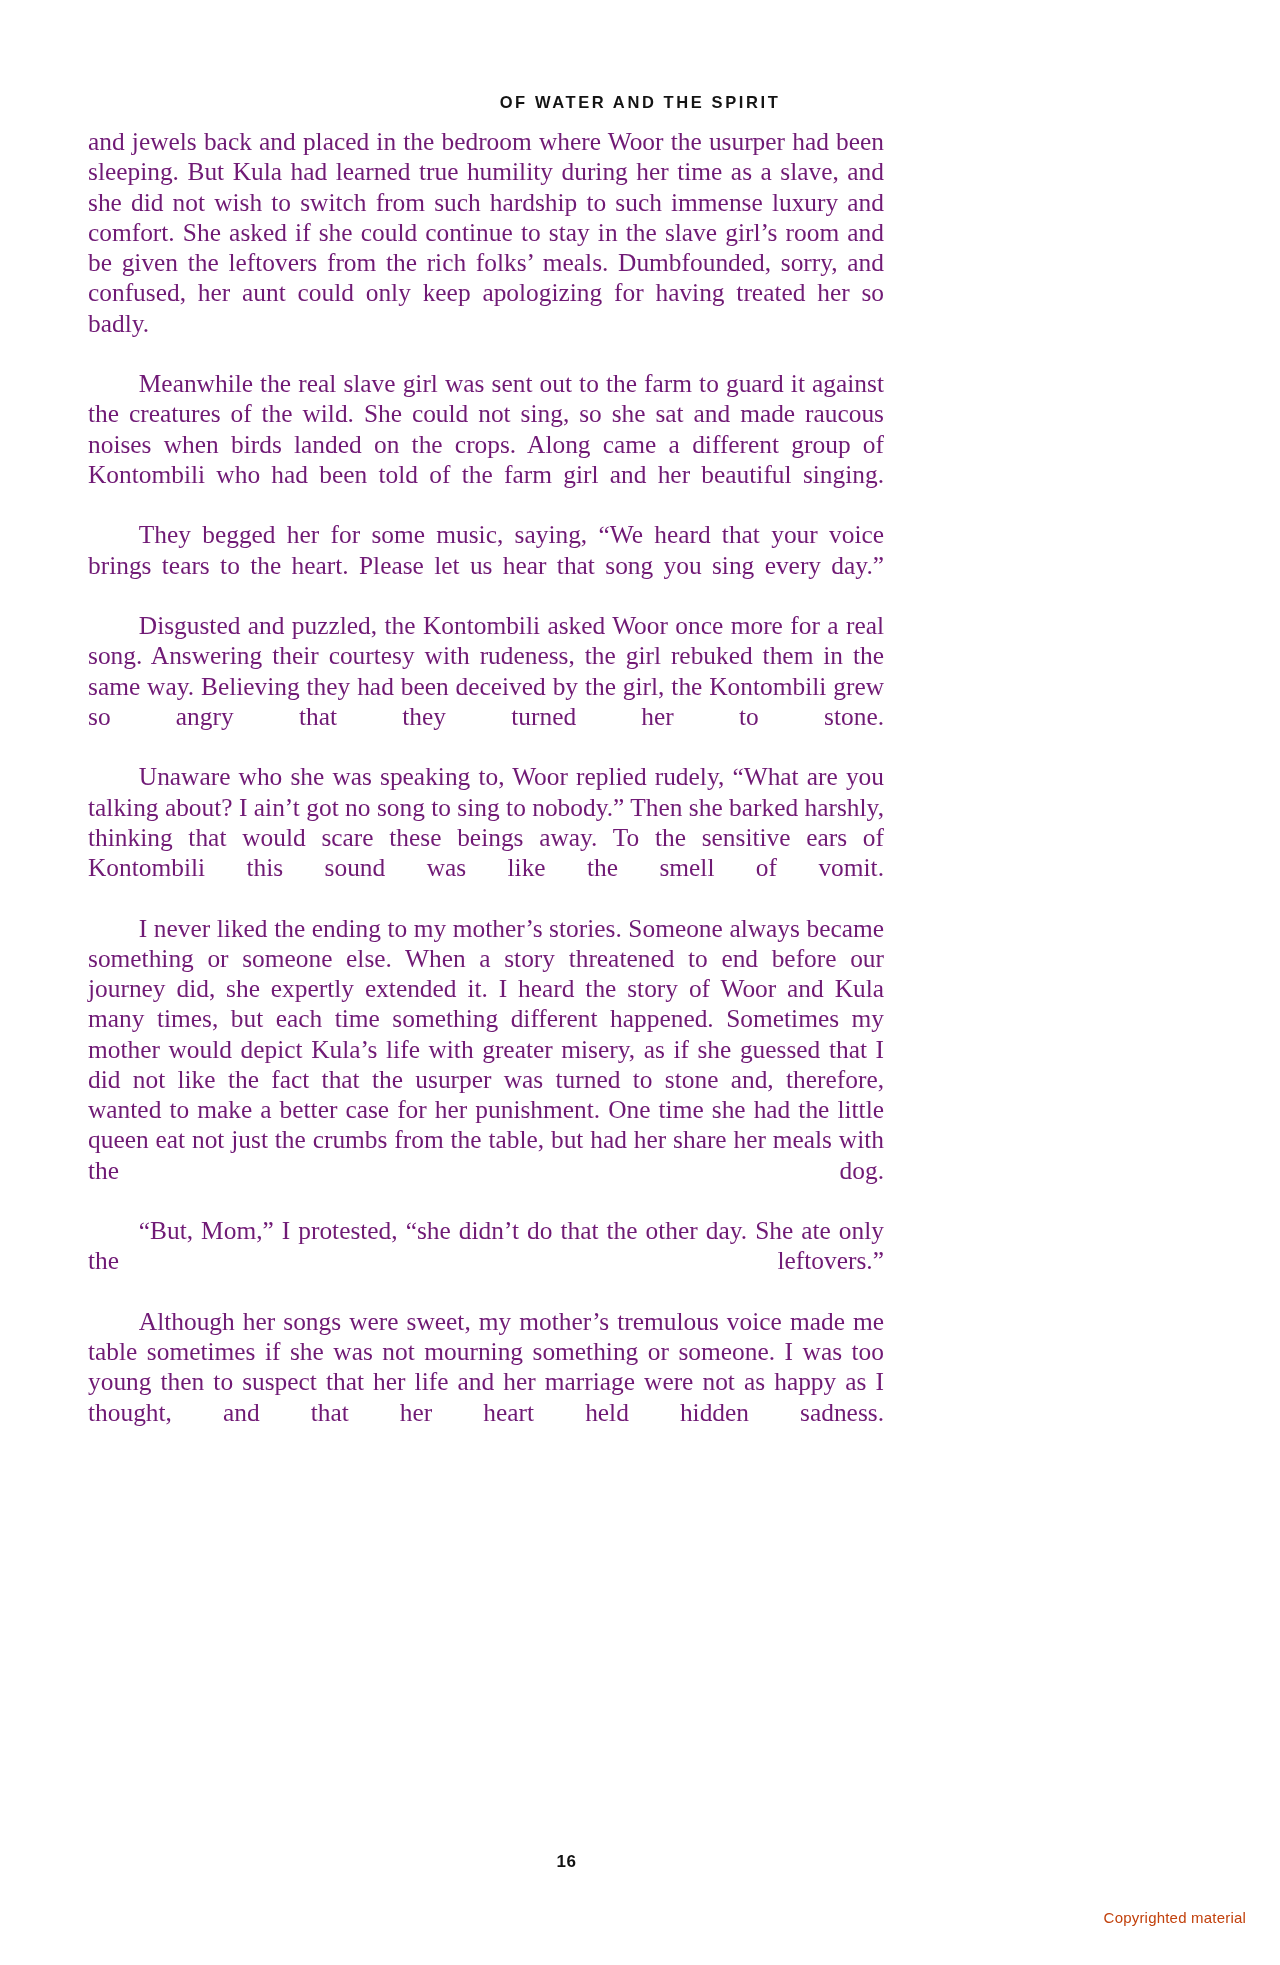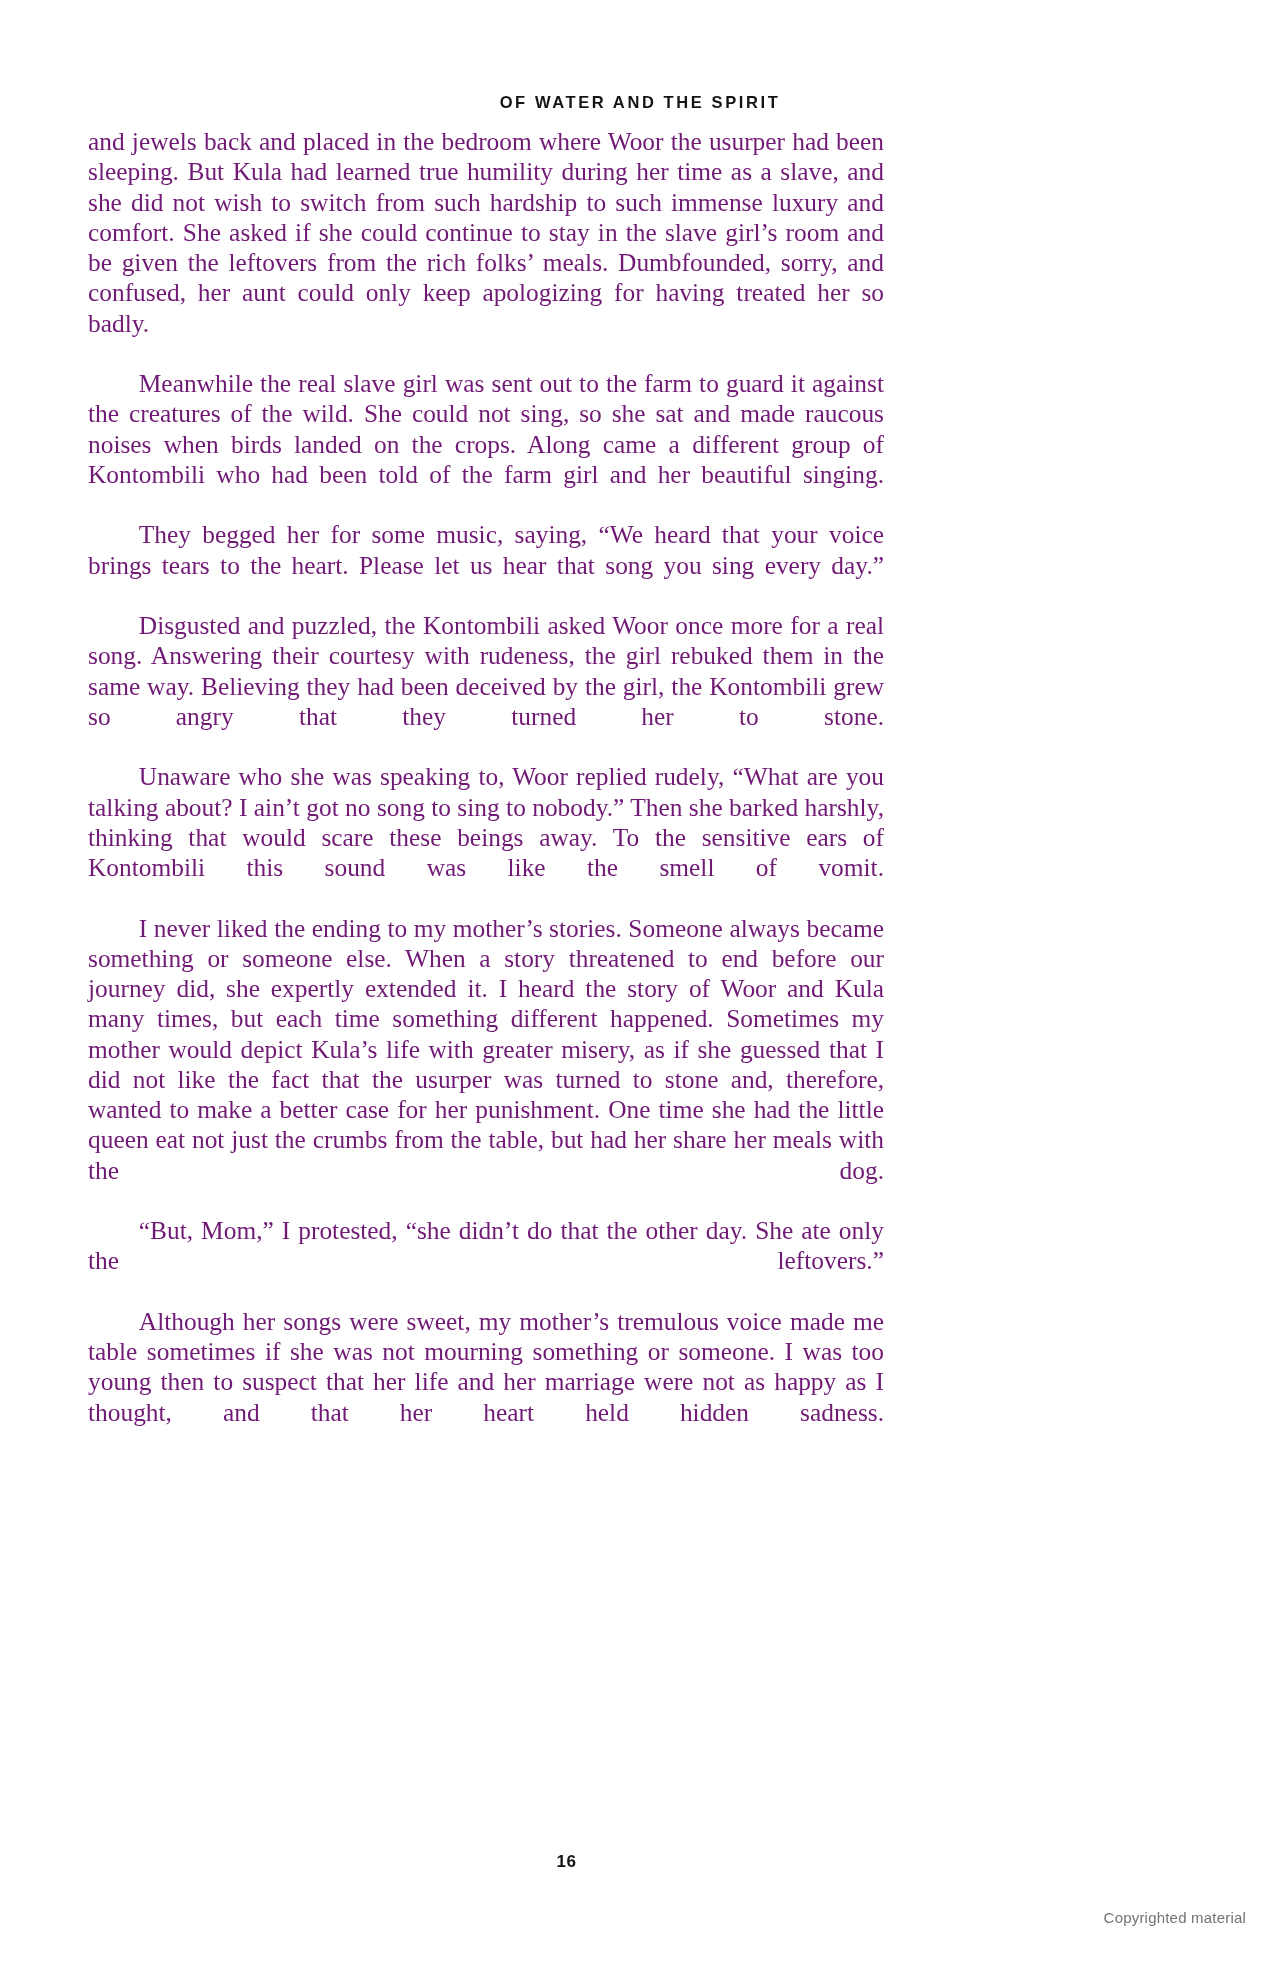--- a/index.html
+++ b/index.html
@@ -70,21 +70,21 @@
     letter-spacing: 0.5px;
     color: #111111;
     margin-left: 46px;
   }
   #copyright-note {
     position: absolute;
     top: 1909px;
     right: 34px;
     font-family: "Liberation Sans", "DejaVu Sans", sans-serif;
     font-size: 15px;
-    color: #737373;
+    color: #c2410c;
     letter-spacing: 0.2px;
   }
 </style>
 </head>
 <body>
 
 <div id="page">
 
   <div id="running-head">OF WATER AND THE SPIRIT</div>
 

